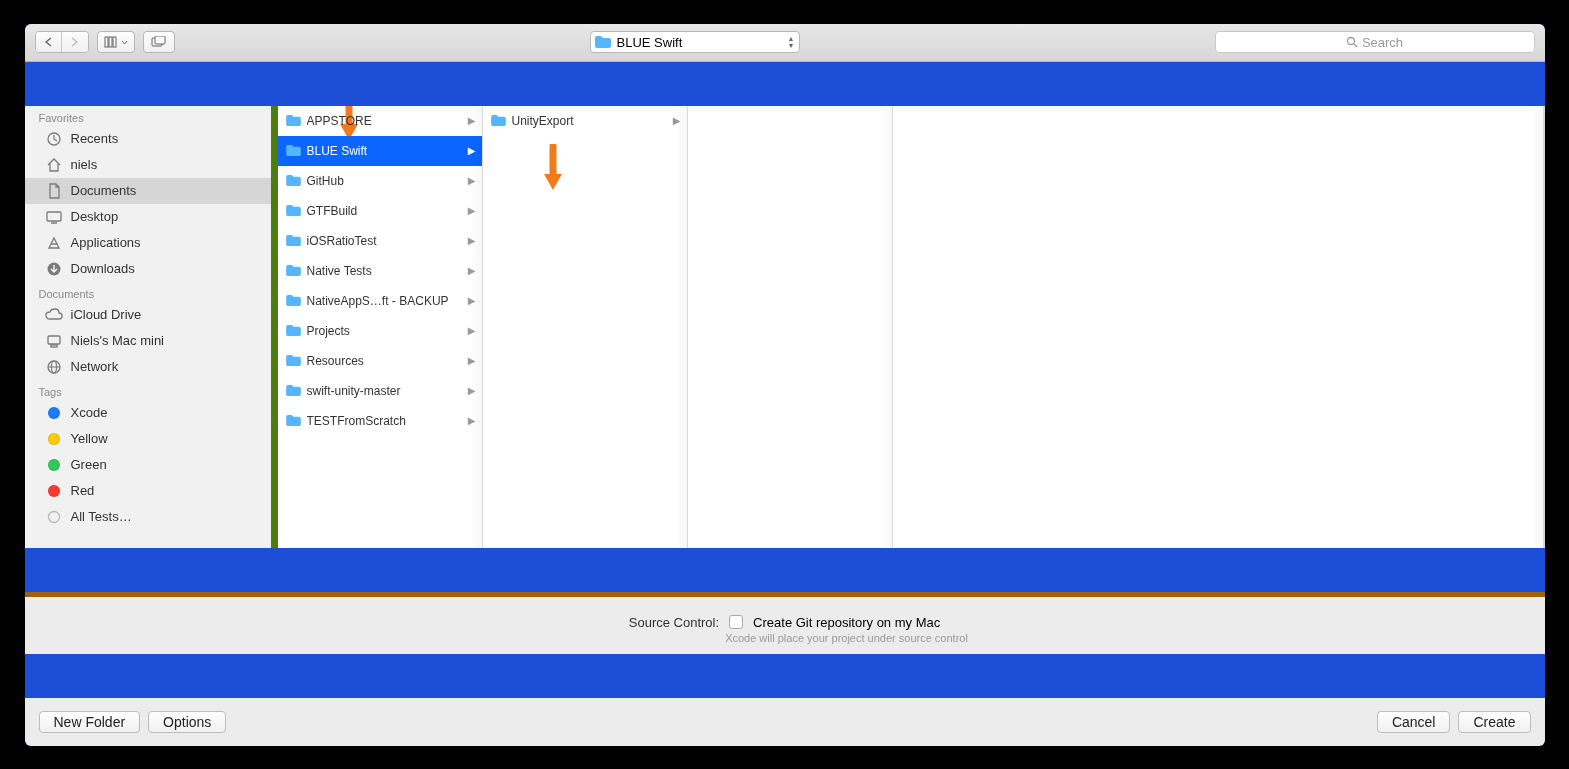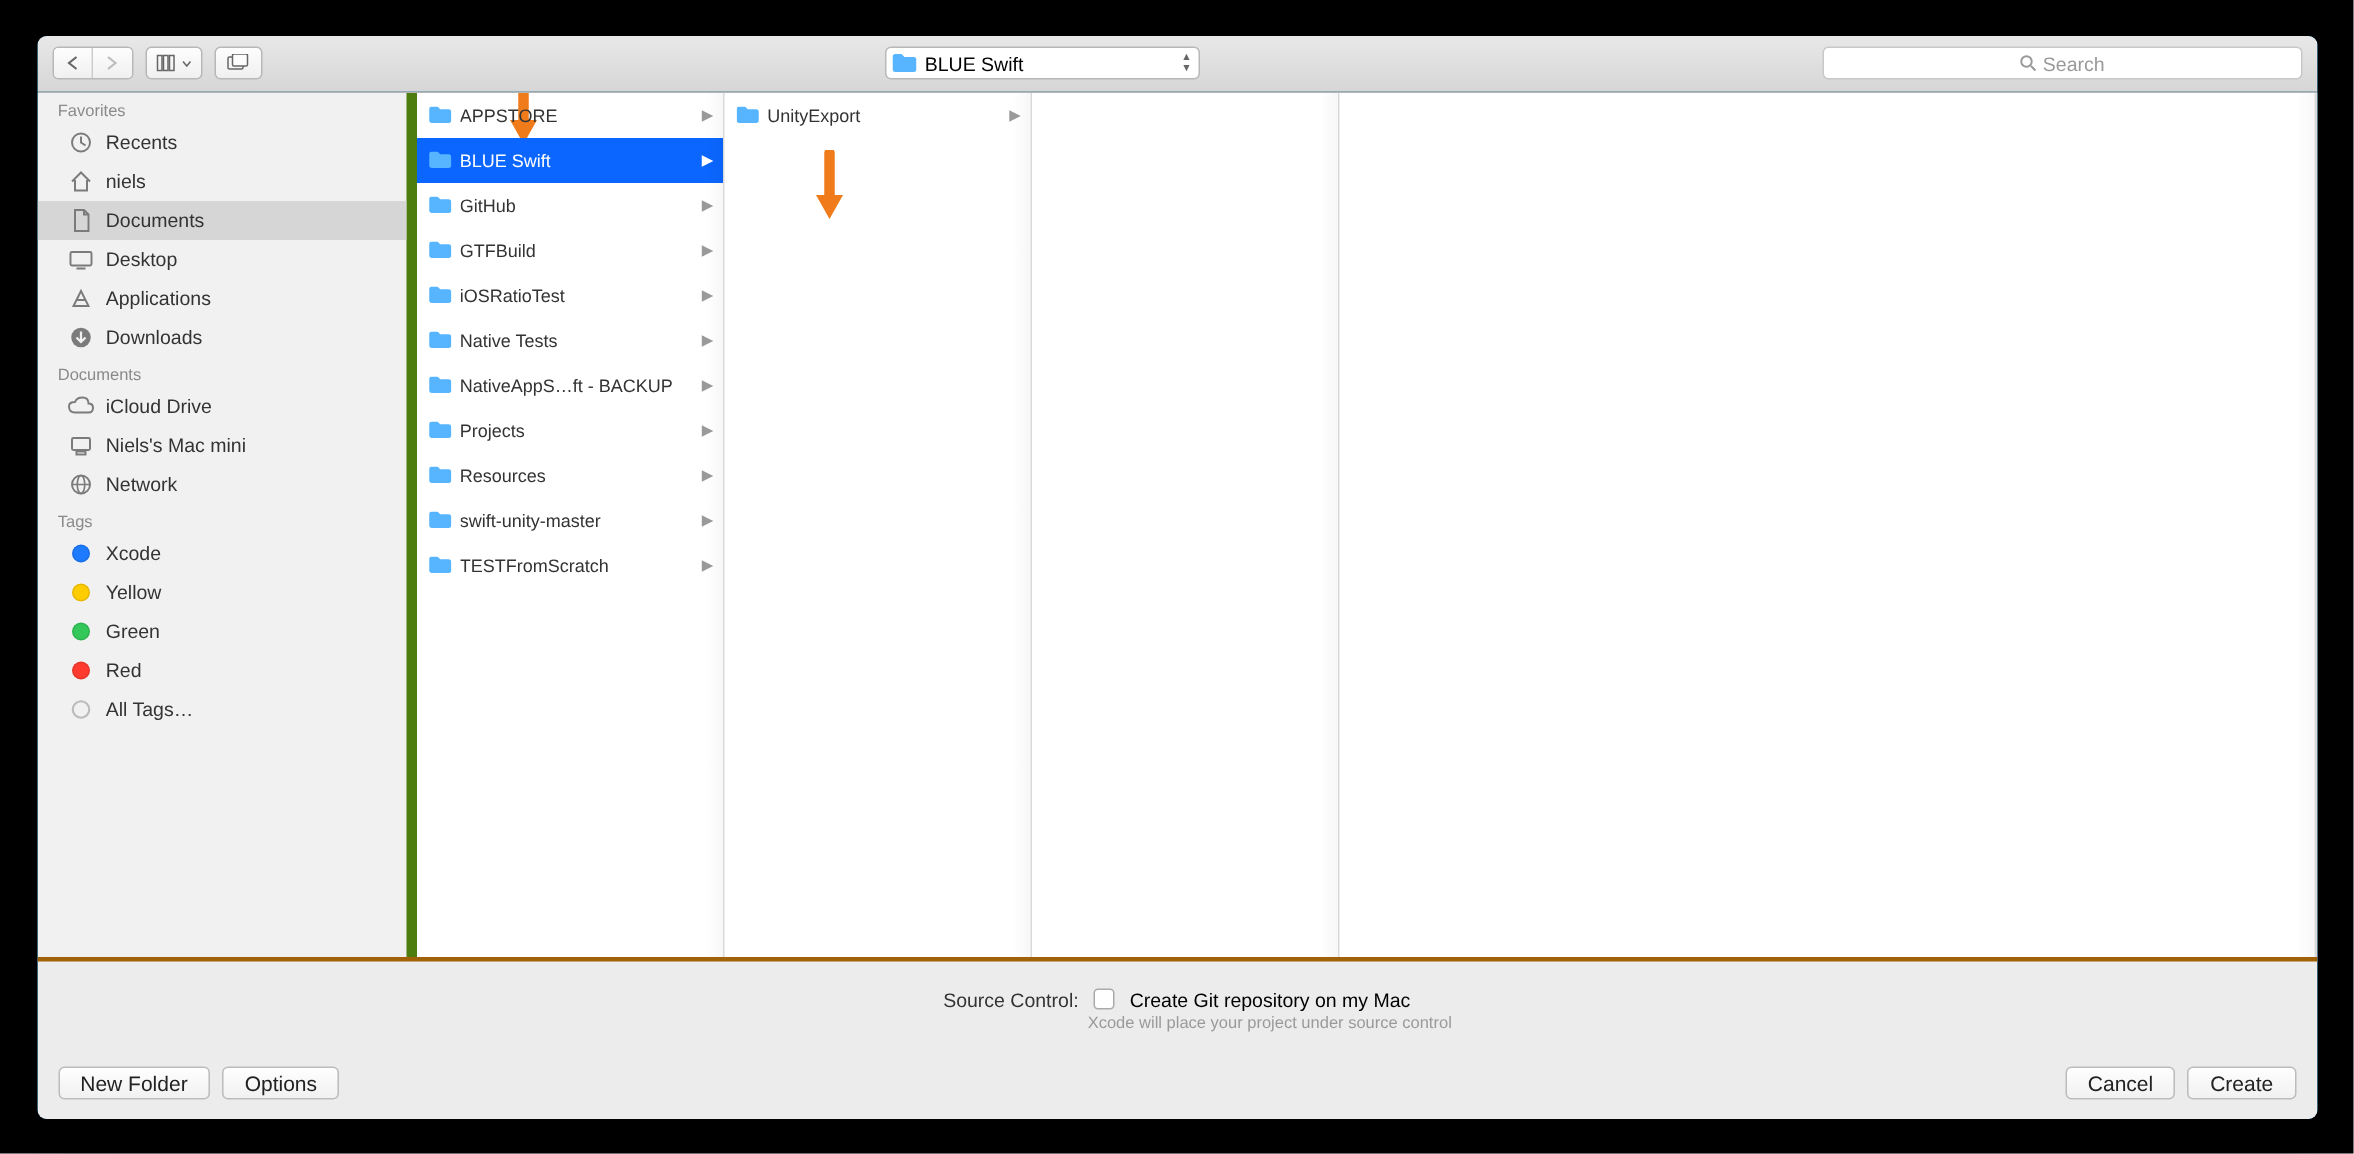--- a/index.html
+++ b/index.html
@@ -10,27 +10,28 @@
     display: flex;
     align-items: center;
     justify-content: center;
     height: 769px;
     width: 1569px;
     overflow: hidden;
   }
   .window {
     width: 1520px;
     height: 722px;
-    background: #0369a1;
+    background: #1d4ed8;
     border-radius: 6px;
     box-shadow: 0 20px 60px rgba(0,0,0,0.5);
     display: flex;
     flex-direction: column;
     overflow: hidden;
     position: relative;
+    gap: 44px;
   }
   
   .toolbar {
     height: 38px;
     background: linear-gradient(#e8e8e8, #d6d6d6);
     border-bottom: 1px solid #b5b5b5;
     display: flex;
     align-items: center;
     padding: 0 10px;
     gap: 8px;
@@ -185,21 +186,21 @@
   .row.sel {
     background: #0a66ff;
     color: #fff;
   }
   .row.sel .chev { color: #fff; }
   .row .label { overflow: hidden; text-overflow: ellipsis; }
   .folder-glyph svg { display:block; }
   
   .options-panel {
     background: #ececec;
-    border-top: 3px solid #a16207;
+    border-top: 5px solid #a16207;
     padding: 18px 0 10px 0;
     display: flex;
     flex-direction: column;
     align-items: center;
     gap: 2px;
   }
   .opt-row {
     display: flex;
     align-items: center;
     gap: 10px;
@@ -412,21 +413,21 @@
             <span class="tag-dot" style="background:#ff3b30"></span>
           </span>
           <span>Red</span>
         </div>
         <div class="sb-item">
           <span class="sb-icon">
             <svg width="14" height="14" viewBox="0 0 14 14">
               <circle cx="7" cy="7" r="5.5" fill="none" stroke="#bbb" stroke-width="1.4"></circle>
             </svg>
           </span>
-          <span>All Tags…</span>
+          <span>All Tests…</span>
         </div>
       </div>
     <div class="columns" id="columns">
 
       <div class="arrow" style="left:58px; top:-12px;">
         <svg viewBox="0 0 26 50">
             <path d="M13 2 L13 34" stroke="#f07b1a" stroke-width="7" stroke-linecap="round"></path>
             <path d="M4 30 L13 46 L22 30 Z" fill="#f07b1a"></path>
           </svg>
       </div>

